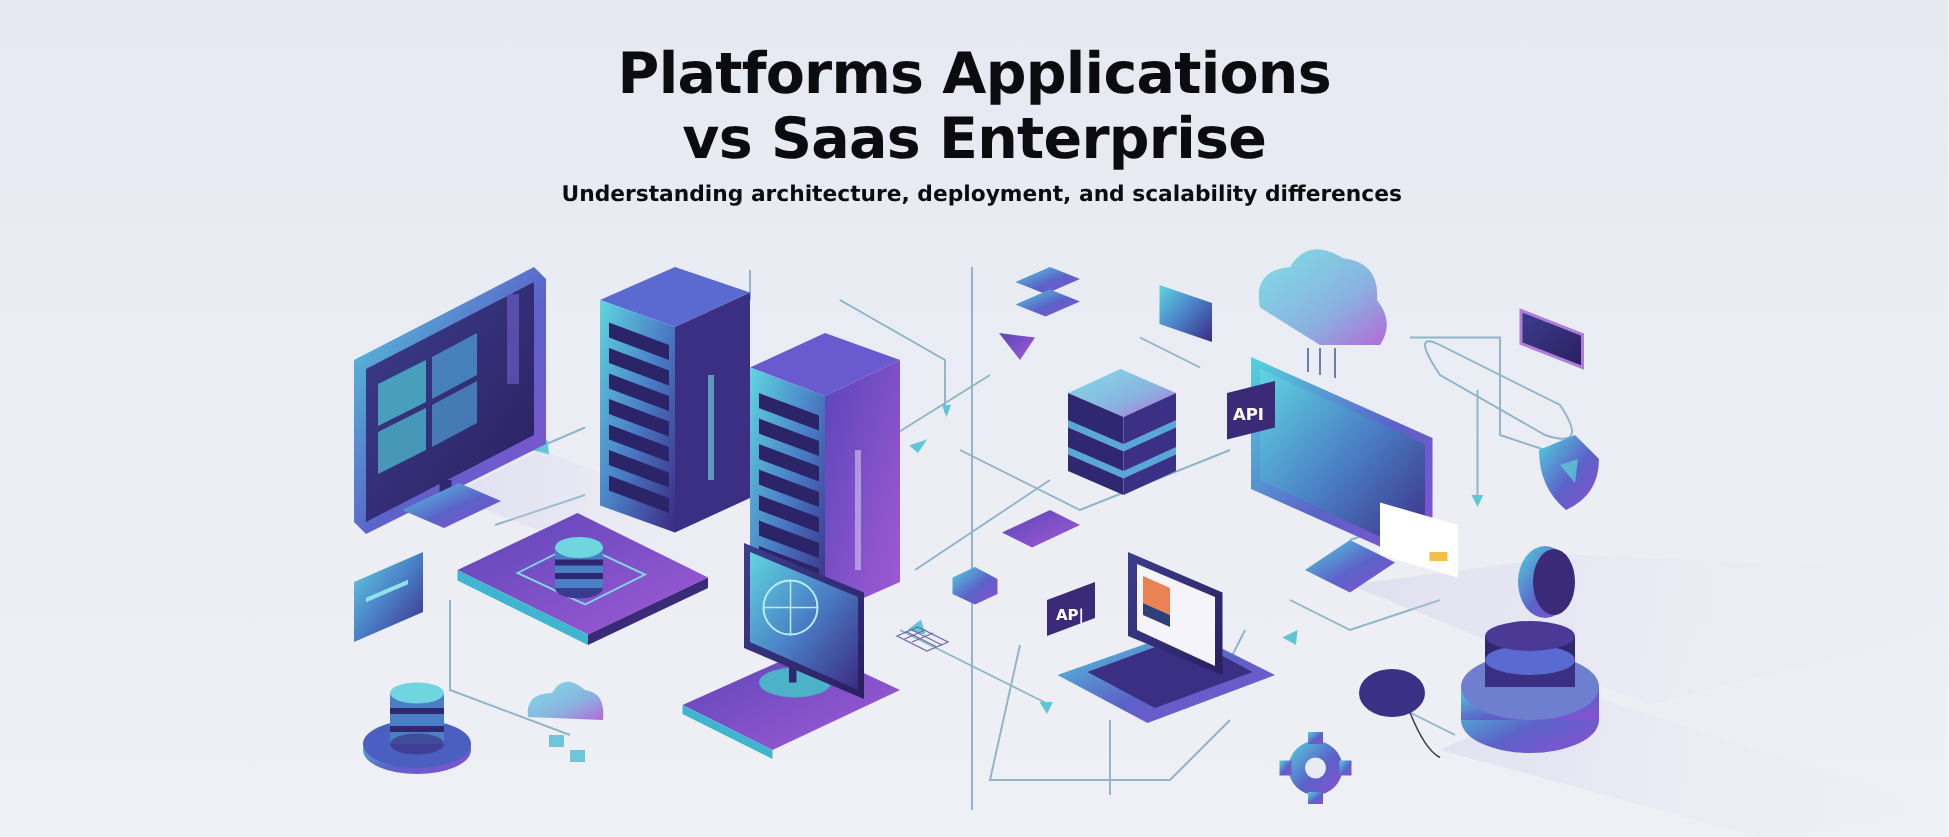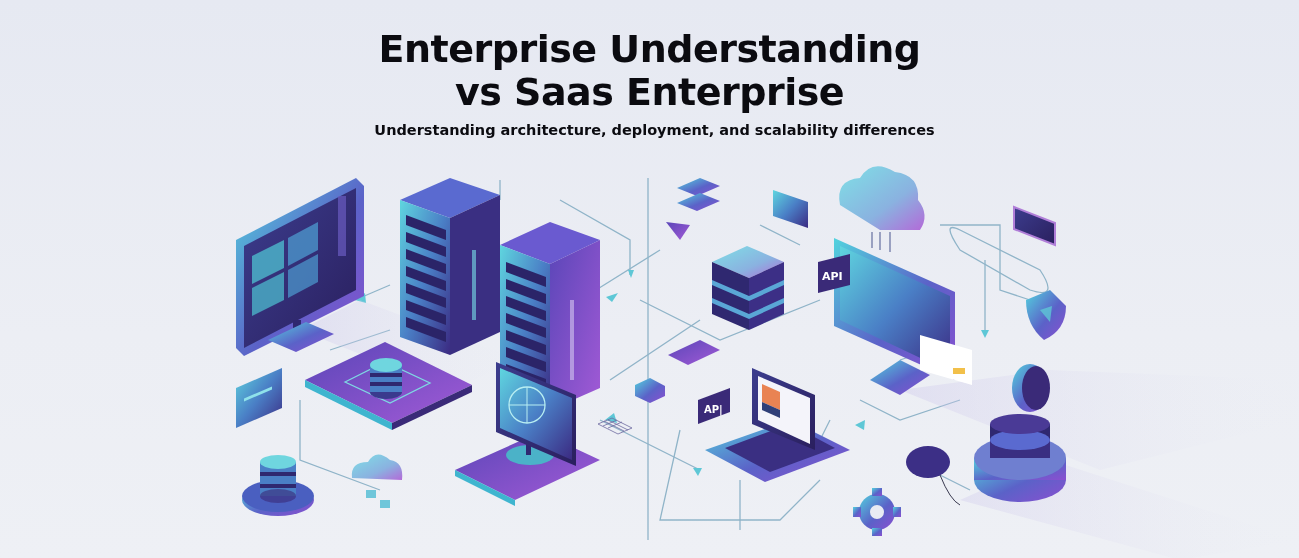--- a/index.html
+++ b/index.html
@@ -20,21 +20,21 @@
     font-family: "DejaVu Sans", sans-serif; font-weight: bold;
     font-size: 14.5px; margin-top: 8px; letter-spacing: 0px; padding-left: 10px;
   }
   .scene { position: absolute; left: 0; top: 0; width: 1299px; height: 558px; }
   .api-label { font-family: "DejaVu Sans", sans-serif; font-weight: bold; fill: #ffffff; }
 </style>
 </head>
 <body>
 
 <div class="title-block">
-  <div class="title-line">Enterprise Understanding</div>
+  <div class="title-line">Platforms Applications</div>
   <div class="title-line">vs Saas Enterprise</div>
   <div class="subtitle">Understanding architecture, deployment, and scalability differences</div>
 </div>
 
 <svg class="scene" viewBox="0 0 1299 558" xmlns="http://www.w3.org/2000/svg">
   <defs>
     <linearGradient id="gCP" x1="0" y1="0" x2="1" y2="1">
       <stop offset="0" stop-color="#52d3de"></stop>
       <stop offset="0.55" stop-color="#5b62c8"></stop>
       <stop offset="1" stop-color="#8a4fd0"></stop>

